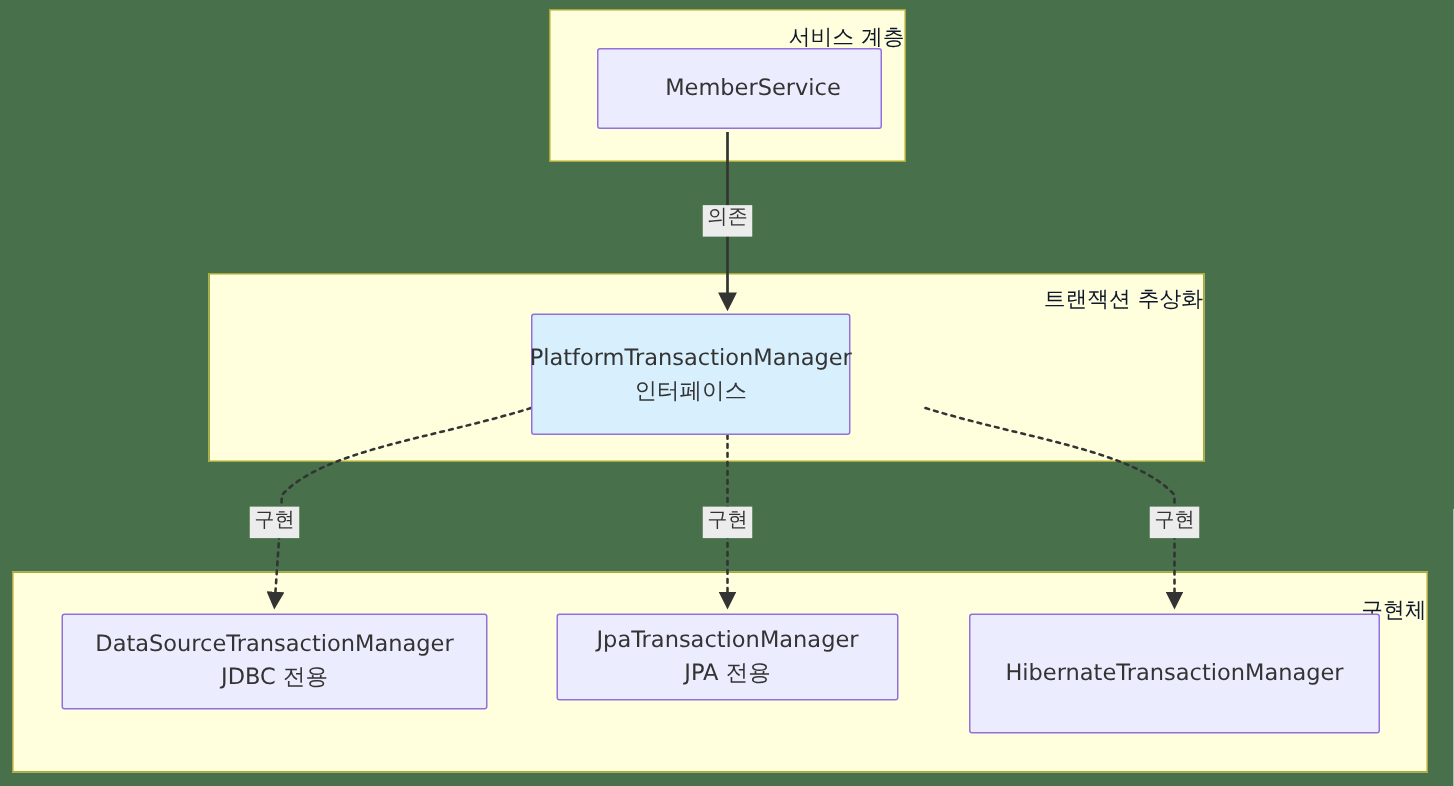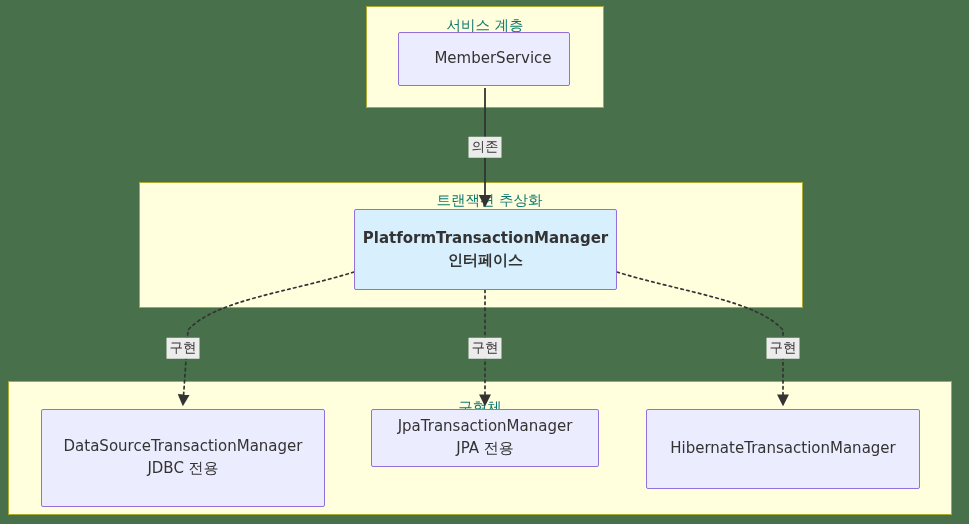--- a/index.html
+++ b/index.html
@@ -18,23 +18,23 @@
   .subgraph {
     position: absolute;
     background: #ffffde;
     border: 1.4px solid #aaaa33;
     box-sizing: border-box;
   }
   .subgraph-title {
     position: absolute;
     left: 0;
     right: 0;
-    text-align: center;
+    text-align: right;
     font-size: 14.5px;
-    color: #0f766e;
+    color: #0f172a;
     line-height: 1;
     white-space: nowrap;
   }
   .node {
     position: absolute;
     box-sizing: border-box;
     border: 1.2px solid #9370db;
     background: #ececff;
     border-radius: 2px;
     display: flex;
@@ -101,44 +101,44 @@
 
     <path d="M 485 88 L 485 205" fill="none" stroke="#333333" stroke-width="1.8" marker-end="url(#arrowSolid)"></path>
 
     <path d="M 354 272 C 290 292, 215 300, 188 330 L 183 404" fill="none" stroke="#333333" stroke-width="1.7" stroke-dasharray="2.5 3.5" stroke-linecap="round" marker-end="url(#arrowDot)"></path>
 
     <path d="M 485 290 L 485 404" fill="none" stroke="#333333" stroke-width="1.7" stroke-dasharray="2.5 3.5" stroke-linecap="round" marker-end="url(#arrowDot)"></path>
 
     <path d="M 617 272 C 681 292, 756 300, 783 330 L 783 404" fill="none" stroke="#333333" stroke-width="1.7" stroke-dasharray="2.5 3.5" stroke-linecap="round" marker-end="url(#arrowDot)"></path>
   </svg>
 
-  <div class="node" style="left:398px; top:32px; width:172px; height:54px;padding-left:18px;">
+  <div class="node" style="left:398px; top:32px; width:190px; height:54px;padding-left:18px;">
     <span class="ln">MemberService</span>
   </div>
 
-  <div class="node iface" style="left:354px; top:209px; width:263px; height:81px;font-weight:bold;">
+  <div class="node iface" style="left:354px; top:209px; width:213px; height:81px;">
     <span class="ln">PlatformTransactionManager</span>
     <span class="ln">인터페이스</span>
   </div>
 
-  <div class="node" style="left:41px; top:409px; width:284px; height:98px;">
+  <div class="node" style="left:41px; top:409px; width:284px; height:64px;">
     <span class="ln">DataSourceTransactionManager</span>
     <span class="ln">JDBC 전용</span>
   </div>
 
   <div class="node" style="left:371px; top:409px; width:228px; height:58px;">
     <span class="ln">JpaTransactionManager</span>
     <span class="ln">JPA 전용</span>
   </div>
 
   <div class="node" style="left:646px; top:409px; width:274px; height:80px;text-align:center;">
     <span class="ln">HibernateTransactionManager</span>
   </div>
 
-  <div class="edge-label" style="left:485px; top:147px;">의존</div>
+  <div class="edge-label" style="left:485px; top:147px;font-family:Liberation Mono, monospace;">의존</div>
 
   <div class="edge-label" style="left:183px; top:348px;">구현</div>
 
   <div class="edge-label" style="left:485px; top:348px;">구현</div>
 
   <div class="edge-label" style="left:783px; top:348px;">구현</div>
 
 </div>
 
 </body></html>

